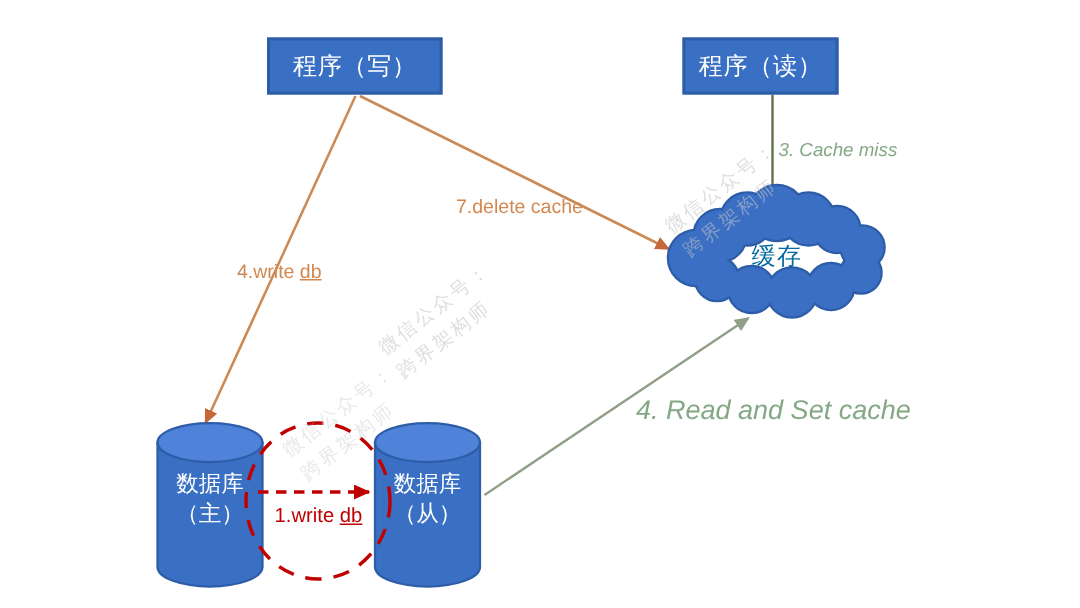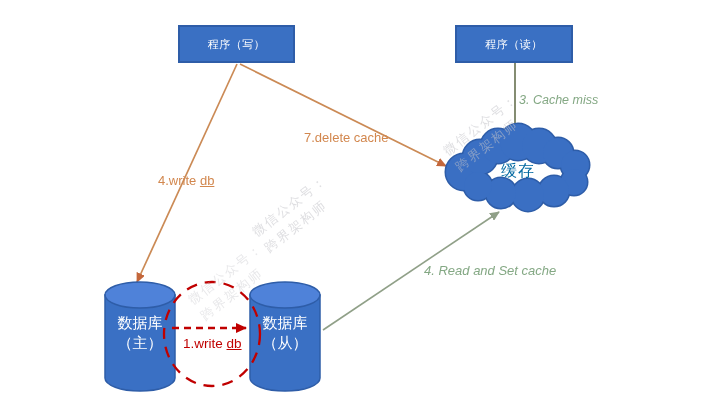--- a/index.html
+++ b/index.html
@@ -14,26 +14,26 @@
   .layer { position: absolute; left: 0; top: 0; width: 720px; height: 405px; }
 
   .node-box {
     position: absolute;
     background: #3a70c3;
     border: 2px solid #2e5da8;
     color: #ffffff;
     display: flex;
     align-items: center;
     justify-content: center;
-    font-size: 11px;
+    font-size: 16px;
     letter-spacing: 0.5px;
     box-sizing: border-box;
   }
   .box-write { left: 178px; top: 25px; width: 117px; height: 38px; }
-  .box-read  { left: 455px; top: 25px; width: 118px; height: 38px; }
+  .box-read  { left: 455px; top: 25px; width: 104px; height: 38px; }
 
   .cloud-label {
     position: absolute;
     left: 440px; top: 161px; width: 156px;
     text-align: center;
     color: #0369a1;
     font-size: 16px;
     letter-spacing: 1px;
   }
 
@@ -55,21 +55,21 @@
     font-size: 13px;
   }
   .lbl-orange { color: #d2874e; }
   .lbl-green  { color: #84a884; font-style: italic; }
   .lbl-red    { color: #c00000; }
   .u { text-decoration: underline; }
 
   .edge1 { left: 158px; top: 173px; }
   .edge2 { left: 304px; top: 130px; }
   .edge3 { left: 519px; top: 93px; font-size: 12.5px; }
-  .edge4 { left: 424px; top: 263px; font-size: 13px; }
+  .edge4 { left: 424px; top: 263px; font-size: 18px; }
   .edge5 { left: 183px; top: 336px; font-size: 13.5px; }
 
   .watermark {
     position: absolute;
     transform: translate(-50%, -50%) rotate(-38deg);
     color: rgba(195, 195, 200, 0.55);
     font-size: 13px;
     letter-spacing: 2px;
     line-height: 1.55;
     white-space: nowrap;

